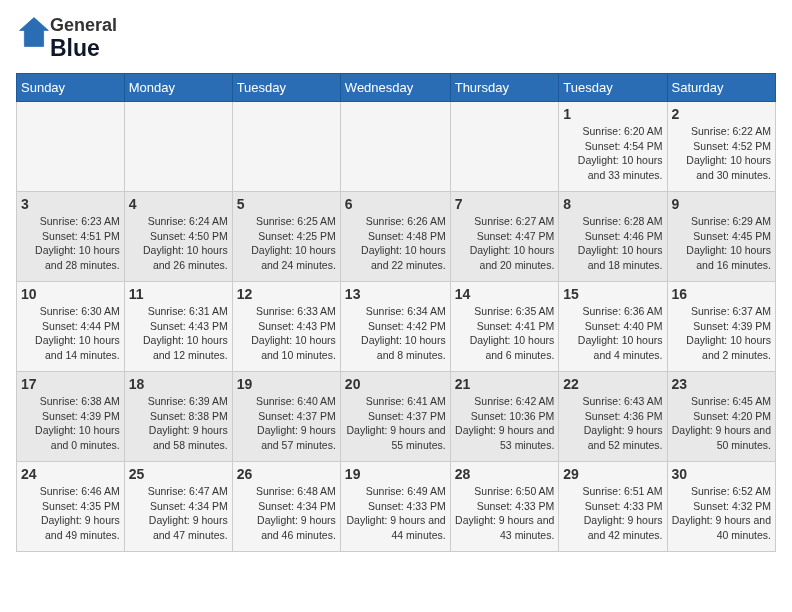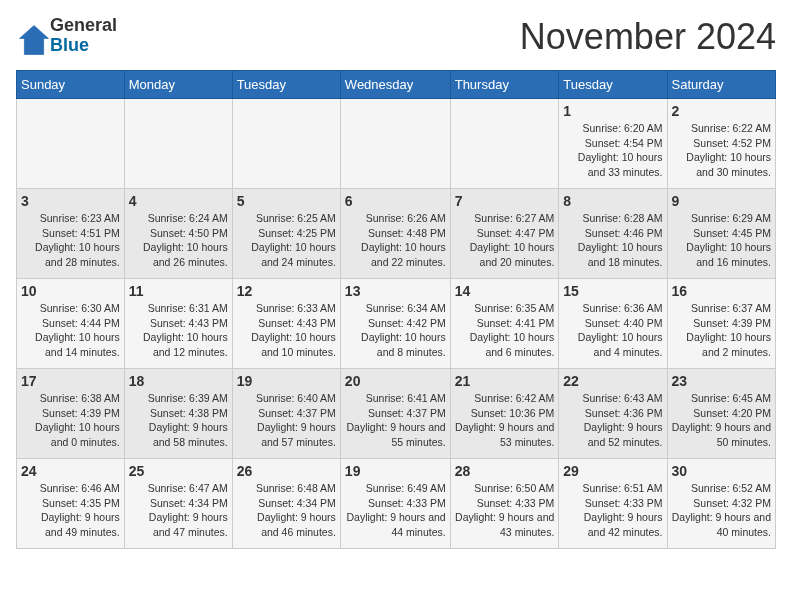--- a/index.html
+++ b/index.html
@@ -11,36 +11,36 @@
       padding: 16px;
     }
     .header {
       display: flex;
       justify-content: space-between;
       align-items: flex-start;
       margin-bottom: 12px;
     }
     .logo {
       display: flex;
-      align-items: flex-end;
+      align-items: flex-start;
     }
     .logo-text {
       display: flex;
       flex-direction: column;
       line-height: 1.1;
     }
     .logo-general {
       font-size: 18px;
       font-weight: bold;
       color: #333;
     }
     .logo-blue {
-      font-size: 18px;
+      font-size: 23px;
       font-weight: bold;
-      color: #0369a1;
+      color: #0f172a;
     }
     .logo-icon {
       width: 32px;
       height: 32px;
       margin-left: 2px;
     }
     .title-section {
       text-align: right;
     }
     .month-title {
@@ -104,21 +104,20 @@
     <svg class="logo-icon" viewBox="0 0 40 40">
       <polygon points="20,2 38,18 32,18 32,38 8,38 8,18 2,18" fill="#2a6db5"></polygon>
       <polygon points="20,2 38,18 32,18 32,38 8,38 8,18 2,18" fill="none" stroke="#2a6db5" stroke-width="1"></polygon>
     </svg>
     <div class="logo-text">
       <span class="logo-general">General</span>
       <span class="logo-blue">Blue</span>
     </div>
   </div>
   <div class="title-section">
-    <div class="month-title">November 2024</div>
   </div>
 </div>
 
 <table>
   <thead>
     <tr>
     <th>Sunday</th>
         <th>Monday</th>
         <th>Tuesday</th>
         <th>Wednesday</th>
@@ -238,21 +237,21 @@
       <tr>
         <td>
           <span class="day-number">17</span>
           <div class="day-info">Sunrise: 6:38 AM
 Sunset: 4:39 PM
 Daylight: 10 hours and 0 minutes.</div>
         </td>
         <td>
           <span class="day-number">18</span>
           <div class="day-info">Sunrise: 6:39 AM
-Sunset: 4:38 PM
+Sunset: 8:38 PM
 Daylight: 9 hours and 58 minutes.</div>
         </td>
         <td>
           <span class="day-number">19</span>
           <div class="day-info">Sunrise: 6:40 AM
 Sunset: 4:37 PM
 Daylight: 9 hours and 57 minutes.</div>
         </td>
         <td>
           <span class="day-number">20</span>

